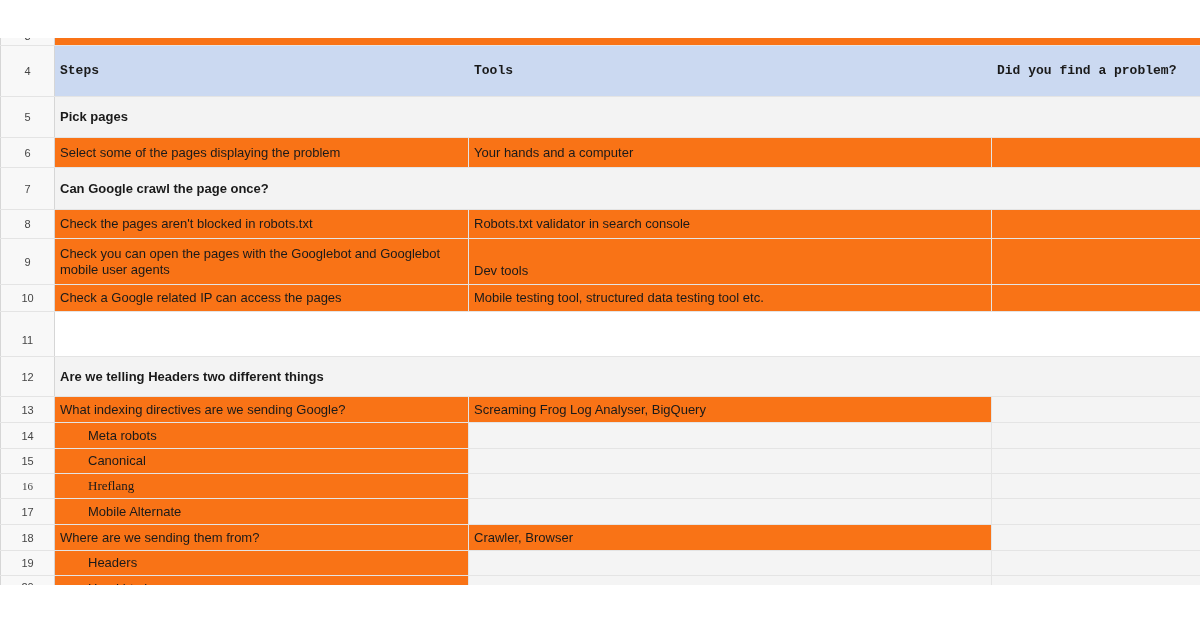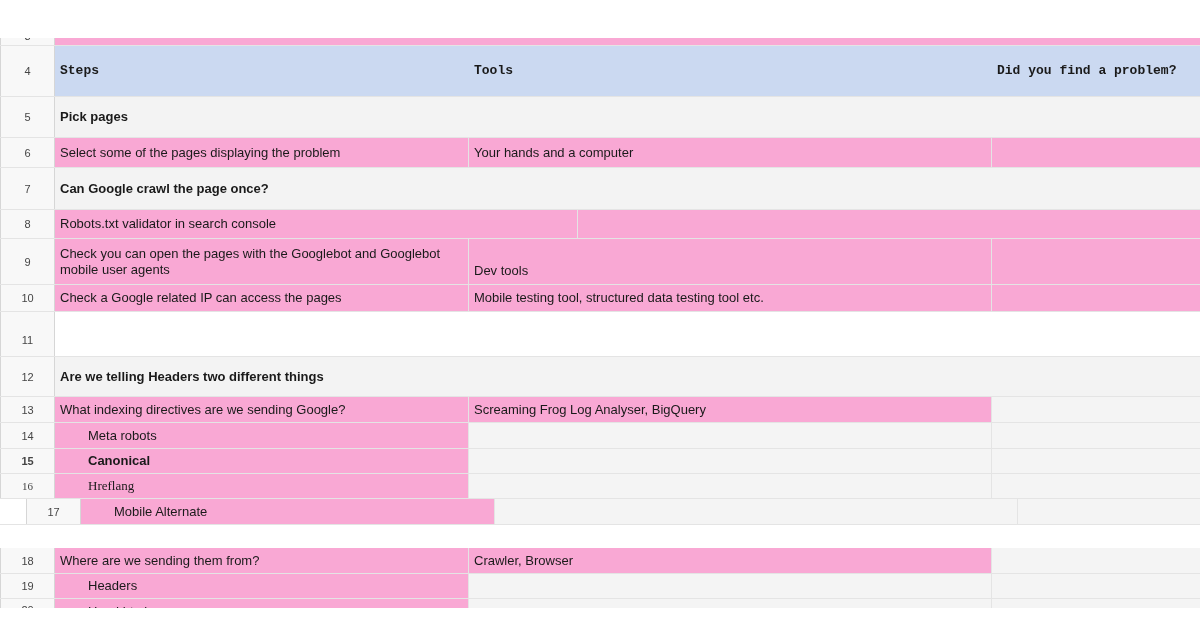--- a/index.html
+++ b/index.html
@@ -20,21 +20,21 @@
   .numcol{
     flex:0 0 55px;width:55px;box-sizing:border-box;
     background:var(--rownum-bg,#f8f8f8);
     border-left:1px solid var(--rownum-border,#d6d6d6);
     border-right:1px solid var(--rownum-border,#d6d6d6);
     display:flex;align-items:center;justify-content:center;
     font-size:11px;color:var(--rownum-text,#444);overflow:hidden;
   }
   .cell{
     box-sizing:border-box;display:flex;align-items:center;
-    padding:2px 5px;line-height:16px;overflow:hidden;background:#f9a8d4;
+    padding:2px 5px;line-height:16px;overflow:hidden;background:#f97316;
   }
   .cell-steps{flex:0 0 414px;width:414px;border-right:1px solid var(--grid,#e2e2e2);}
   .cell-tools{flex:0 0 523px;width:523px;border-right:1px solid var(--grid,#e2e2e2);}
   .cell-problem{flex:1 1 auto;}
   .indent{padding-left:33px;}
   .muted{background:var(--muted-bg,#f4f4f4);}
   .valign-bottom{align-items:flex-end;padding-bottom:5px;}
 
   .row.header .cell{background:var(--header-bg,#cbd9f1);font-weight:bold;border-right:none;font-family:Liberation Mono, monospace;}
   .row.section .cell{background:var(--section-bg,#f3f3f3);font-weight:bold;border-right:none;flex:1 1 auto;}
@@ -85,20 +85,21 @@
     <div class="row section" style="height: 42px;">
       <div class="numcol">
         <span>7</span>
       </div>
       <div class="cell">Can Google crawl the page once?</div>
     </div>
     <div class="row data" style="height: 29px;">
       <div class="numcol">
         <span>8</span>
       </div>
+      <div class="cell cell-steps">Check the pages aren't blocked in robots.txt</div>
       <div class="cell cell-tools">Robots.txt validator in search console</div>
       <div class="cell cell-problem"></div>
     </div>
     <div class="row data" style="height: 46px;">
       <div class="numcol">
         <span>9</span>
       </div>
       <div class="cell cell-steps">Check you can open the pages with the Googlebot and Googlebot mobile user agents</div>
       <div class="cell cell-tools valign-bottom">Dev tools</div>
       <div class="cell cell-problem"></div>
@@ -133,45 +134,45 @@
       <div class="cell cell-problem muted"></div>
     </div>
     <div class="row data" style="height: 26px; justify-content: flex-end;">
       <div class="numcol">
         <span>14</span>
       </div>
       <div class="cell cell-steps indent">Meta robots</div>
       <div class="cell cell-tools muted"></div>
       <div class="cell cell-problem muted"></div>
     </div>
-    <div class="row data" style="height: 25px; font-weight: bold;">
+    <div class="row data" style="height: 25px;">
       <div class="numcol">
         <span>15</span>
       </div>
       <div class="cell cell-steps indent">Canonical</div>
       <div class="cell cell-tools muted"></div>
       <div class="cell cell-problem muted"></div>
     </div>
     <div class="row data" style="height: 25px; font-family: Liberation Serif, serif;">
       <div class="numcol">
         <span>16</span>
       </div>
       <div class="cell cell-steps indent">Hreflang</div>
       <div class="cell cell-tools muted"></div>
       <div class="cell cell-problem muted"></div>
     </div>
-    <div class="row data" style="height: 26px; padding-left: 26px;">
+    <div class="row data" style="height: 26px;">
       <div class="numcol">
         <span>17</span>
       </div>
       <div class="cell cell-steps indent">Mobile Alternate</div>
       <div class="cell cell-tools muted"></div>
       <div class="cell cell-problem muted"></div>
     </div>
-    <div class="row data" style="height: 26px; margin-top: 23px;">
+    <div class="row data" style="height: 26px;">
       <div class="numcol">
         <span>18</span>
       </div>
       <div class="cell cell-steps">Where are we sending them from?</div>
       <div class="cell cell-tools">Crawler, Browser</div>
       <div class="cell cell-problem muted"></div>
     </div>
     <div class="row data" style="height: 25px;">
       <div class="numcol">
         <span>19</span>

